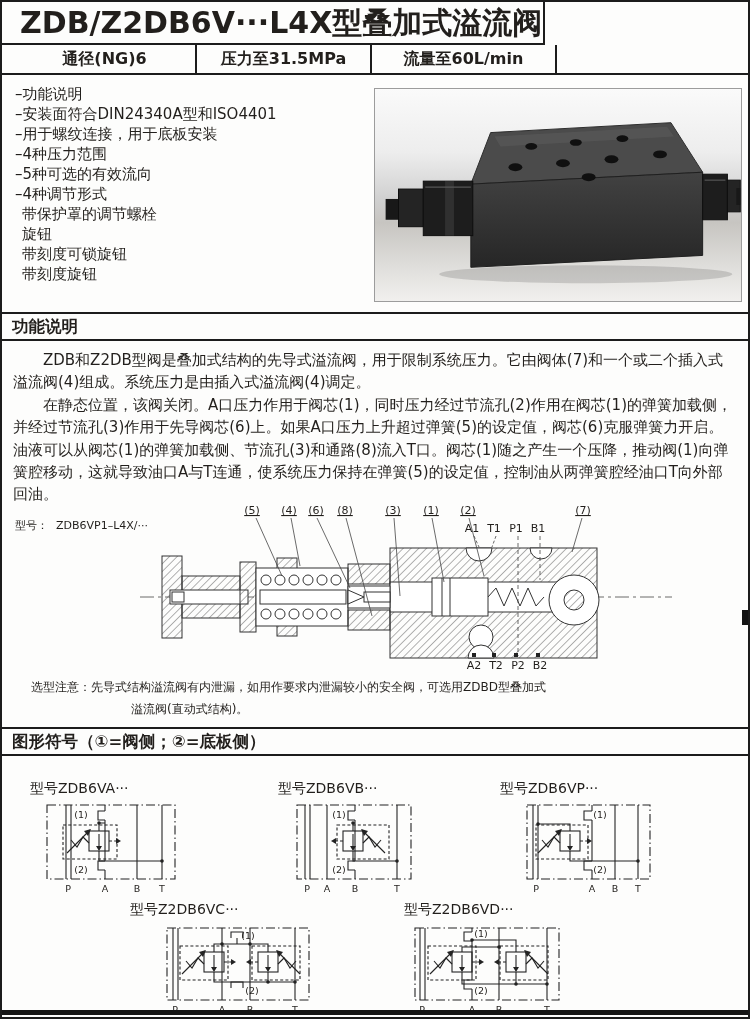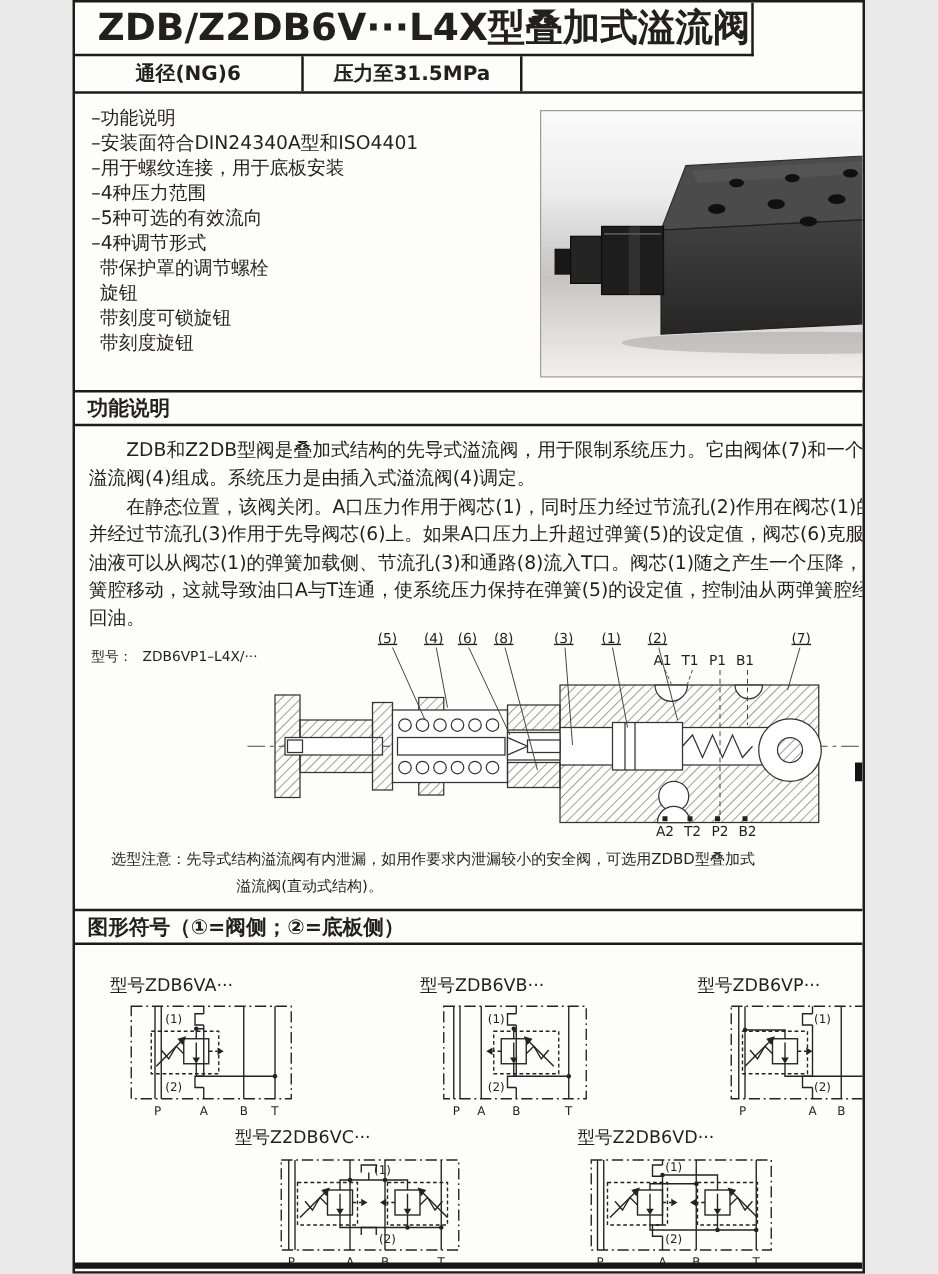--- a/index.html
+++ b/index.html
@@ -1,25 +1,25 @@
 <!DOCTYPE html>
 <html><head>
 <meta charset="utf-8">
 <style>
   html,body{margin:0;padding:0;background:#e9e9e9;}
   .page{
-    position:relative;width:634px;height:1019px;margin:0 auto;background:#fdfdfc;
+    position:relative;width:750px;height:1019px;margin:0 auto;background:#fdfdfc;
     box-sizing:border-box;border:2px solid #1c1c1c;overflow:hidden;
     font-family:"DejaVu Sans","Liberation Sans",sans-serif;color:#221f1c;
   }
   
   .title-cell{position:absolute;left:0;top:0;width:543px;height:43px;box-sizing:border-box;
     border-right:2px solid #1c1c1c;border-bottom:2px solid #1c1c1c;
     font-size:30px;font-weight:bold;line-height:41px;padding-left:18px;letter-spacing:0px;white-space:nowrap;}
-  .spec-row{position:absolute;left:0;top:43px;width:543px;height:28px;display:flex;}
+  .spec-row{position:absolute;left:12px;top:43px;width:543px;height:28px;display:flex;}
   .spec-cell{box-sizing:border-box;border-right:2px solid #1c1c1c;
     font-size:16px;font-weight:bold;text-align:center;line-height:27px;}
   .spec-cell:nth-child(1){width:183px;}
   .spec-cell:nth-child(2){width:175px;}
   .spec-cell:nth-child(3){width:185px;}
   .header-bottom{position:absolute;left:0;top:71px;width:746px;height:2px;background:#1c1c1c;}
   
   .features{position:absolute;left:13px;top:82px;font-size:15px;line-height:20px;}
   .features .indent{padding-left:7px;}
   
@@ -69,20 +69,21 @@
 </style>
 </head>
 <body>
 
 <div class="page">
 
   <div class="title-cell">ZDB/Z2DB6V···L4X型叠加式溢流阀</div>
   <div class="spec-row">
     <div class="spec-cell">通径(NG)6</div>
     <div class="spec-cell">压力至31.5MPa</div>
+    <div class="spec-cell">流量至60L/min</div>
   </div>
   <div class="header-bottom"></div>
 
   <div class="features">
     <div>–功能说明</div>
     <div>–安装面符合DIN24340A型和ISO4401</div>
     <div>–用于螺纹连接，用于底板安装</div>
     <div>–4种压力范围</div>
     <div>–5种可选的有效流向</div>
     <div>–4种调节形式</div>

